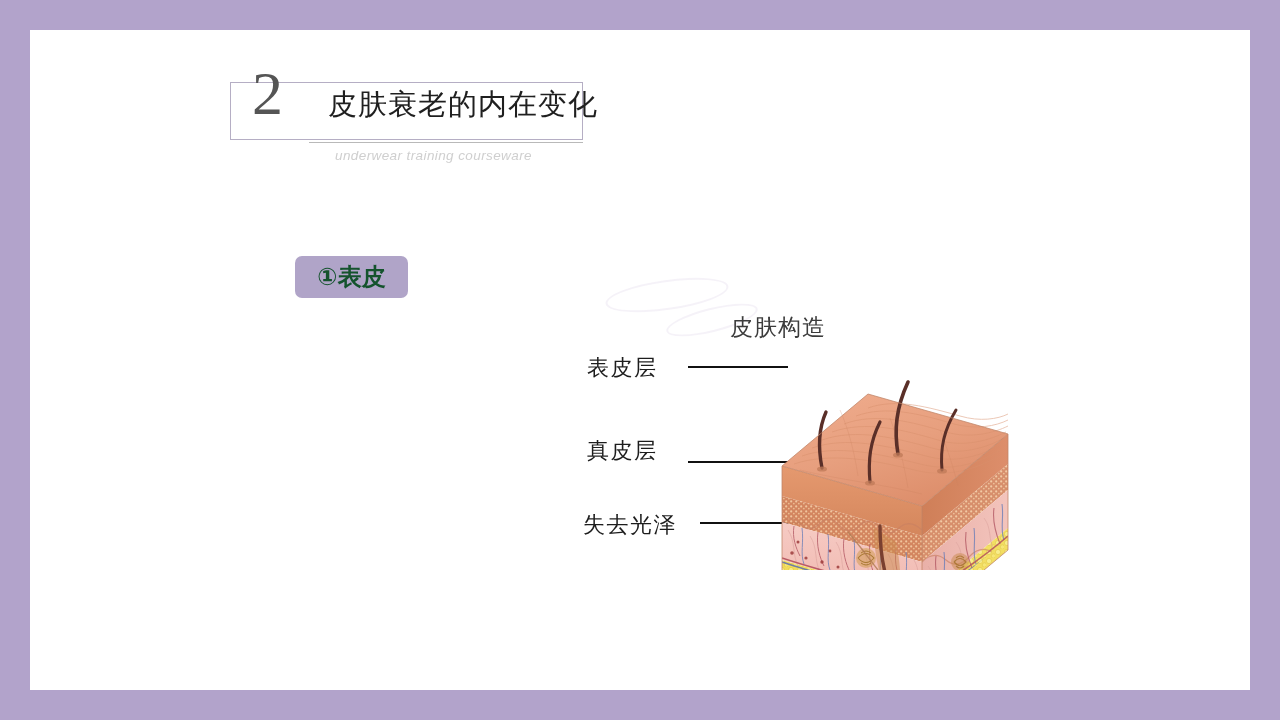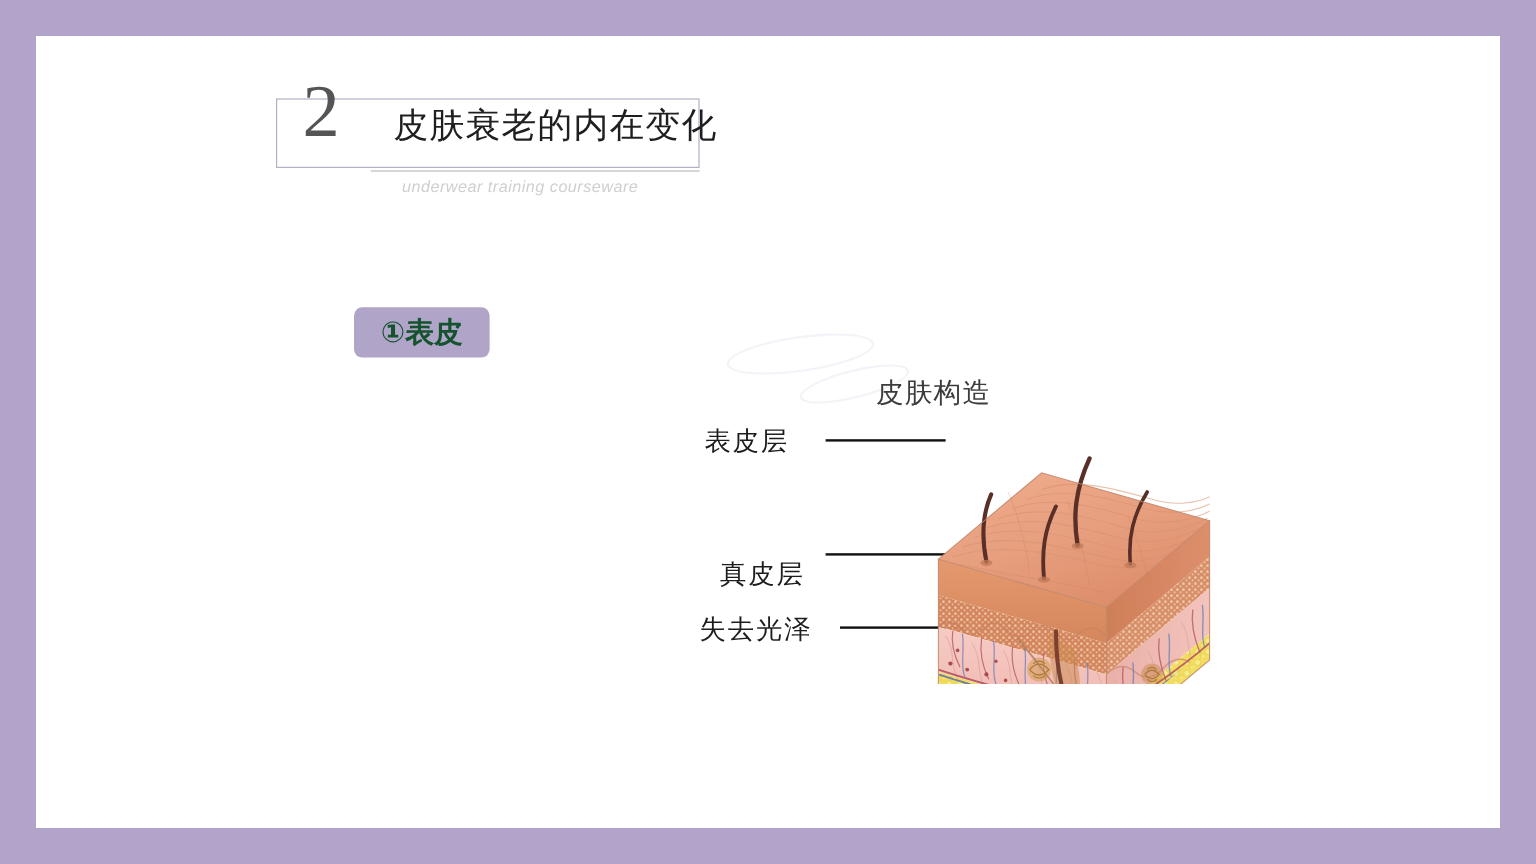--- a/index.html
+++ b/index.html
@@ -143,21 +143,21 @@
 
   .diag-label {
     position: absolute;
     font-family: Liberation Mono, monospace;
     font-size: 22px;
     color: #1d1d1d;
     letter-spacing: 1.5px;
     white-space: nowrap;
   }
   #label-epidermis { left: 12px; top: 93px; }
-  #label-dermis    { left: 12px; top: 204px; margin-left: 13px; }
+  #label-dermis    { left: 12px; top: 176px; }
   #label-subcut    { left: 8px;  top: 250px; }
 
   .leader {
     position: absolute;
     height: 2px;
     background: #111111;
   }
   #leader-epidermis { left: 113px; top: 106px; width: 100px; }
   #leader-dermis    { left: 113px; top: 201px; width: 103px; }
   #leader-subcut    { left: 125px; top: 262px; width: 105px; }

